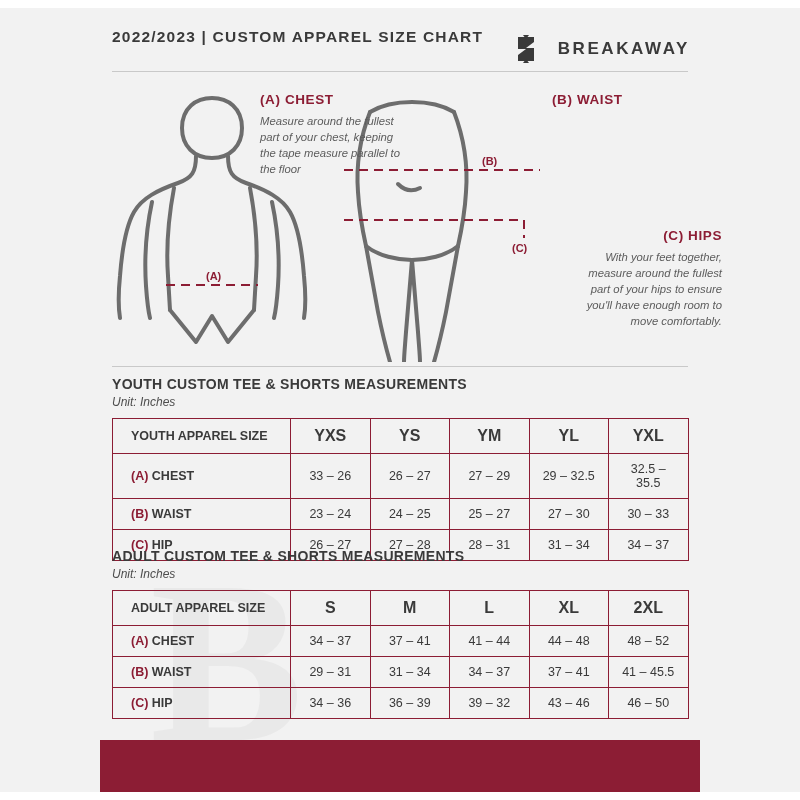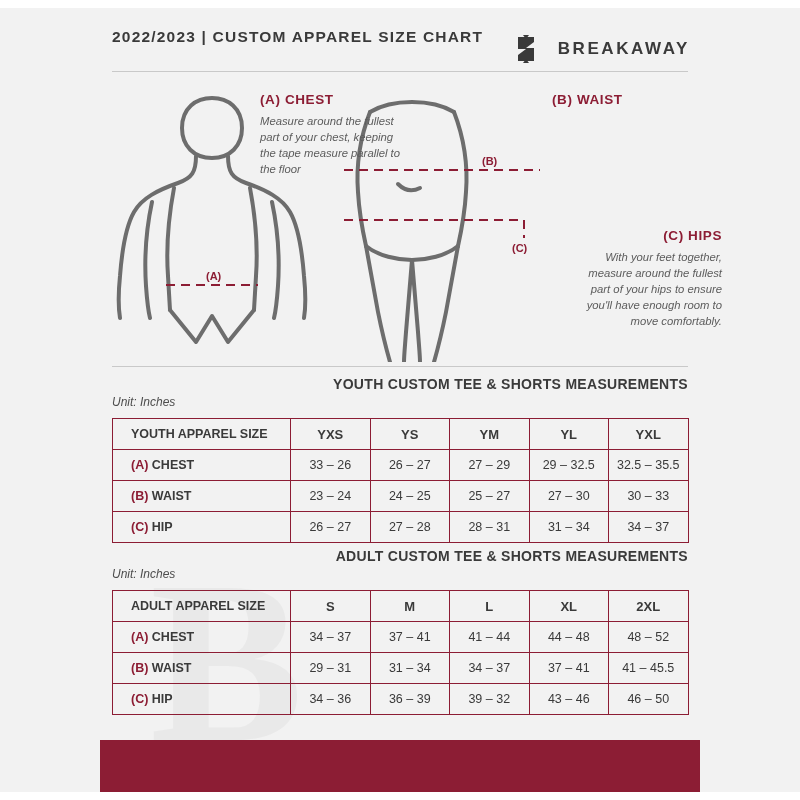--- a/index.html
+++ b/index.html
@@ -112,21 +112,21 @@
     left: 112px; top: 358px;
     width: 576px; height: 1px;
     background: #c9c9c9;
     z-index: 2;
   }
   
   .tbl-block { position: absolute; left: 112px; width: 576px; z-index: 2; }
   .tbl-youth { top: 368px; }
   .tbl-adult { top: 540px; }
   .tbl-heading {
-    text-align: right;
+    text-align: left;
     font-size: 14px;
     font-weight: bold;
     color: #3a3a3a;
     letter-spacing: 0.3px;
   }
   .tbl-unit {
     text-align: left;
     font-size: 12px;
     font-style: italic;
     color: #4d4d4d;
@@ -138,29 +138,29 @@
     border-collapse: collapse;
     table-layout: fixed;
   }
   table td, table th {
     border: 1px solid #8c1d34;
     height: 31px;
     font-size: 12.5px;
     color: #3a3a3a;
     text-align: center;
     font-weight: normal;
-    padding: 0;
+    padding: 8px;
   }
   table th.rowhdr, table td.rowhdr {
     text-align: left;
     padding-left: 18px;
     font-weight: bold;
     font-size: 12.5px;
   }
-  table th.colhdr { font-weight: bold; font-size: 13px; margin-top: 48px; }
+  table th.colhdr { font-weight: bold; font-size: 16px; margin-top: 48px; }
   .tag { color: #8c1d34; font-weight: bold; }
   col.c0 { width: 178px; }
   col.cx { width: 79.5px; }
   
   .footer-bar {
     position: absolute;
     left: 100px; bottom: 0;
     width: 600px; height: 52px;
     background: #8c1d34;
     z-index: 3;

